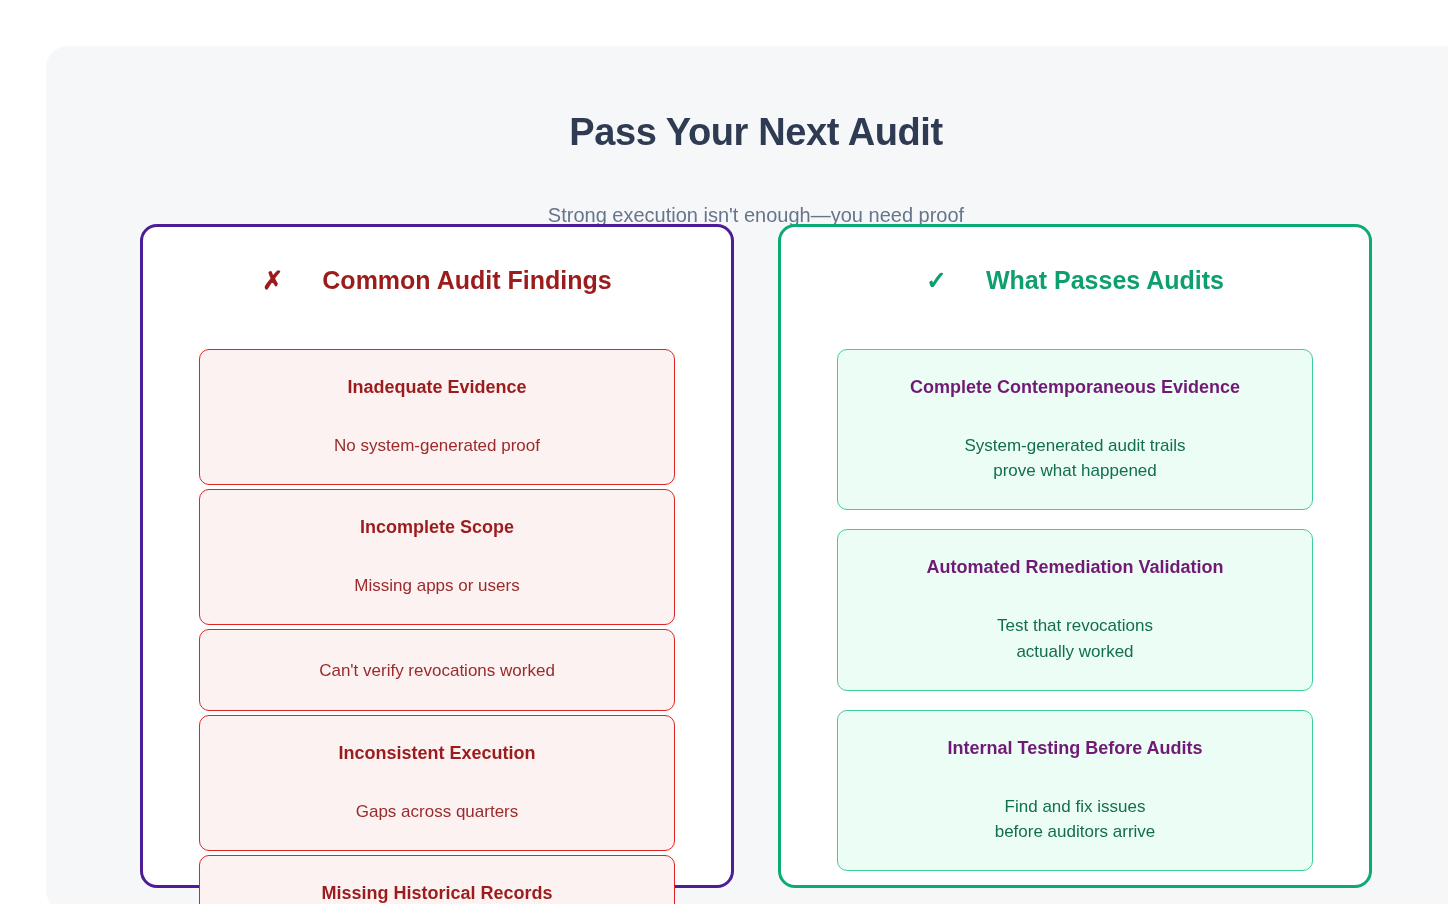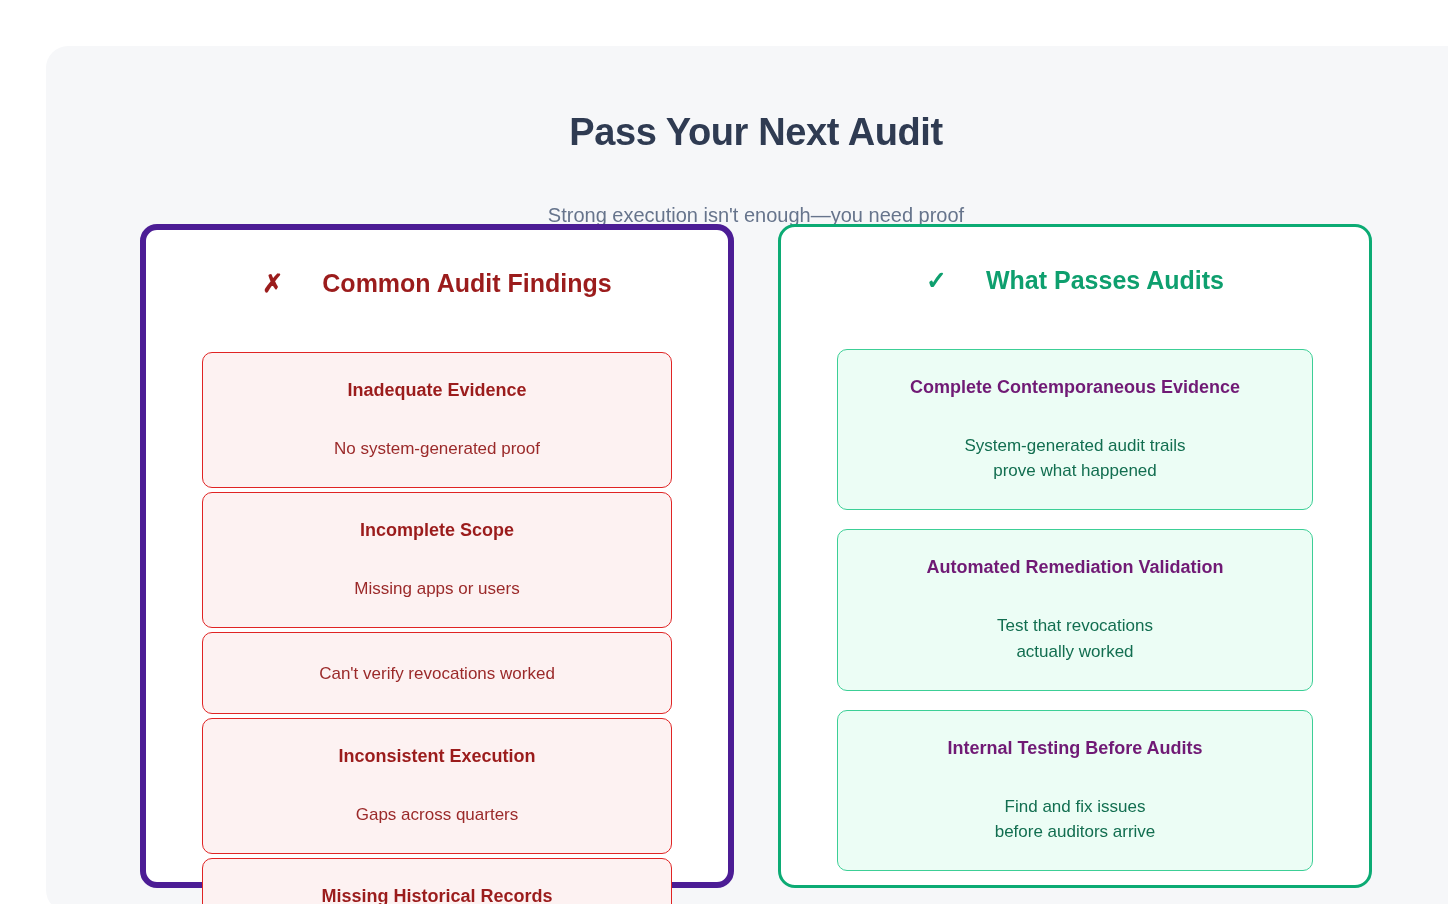--- a/index.html
+++ b/index.html
@@ -78,21 +78,21 @@
 
   .panel {
     width: 594px;
     background: #ffffff;
     border-radius: 17px;
     padding: 22px 40px 26px 40px;
     display: flex;
     flex-direction: column;
   }
 
-  .panel.fail { border: 6px solid #4c1d95; }
+  .panel.fail { border: 3px solid #4c1d95; }
   .panel.pass { border: 3px solid #0cab74; }
 
   .panel-title {
     text-align: center;
     font-size: 25px;
     font-weight: bold;
     line-height: 1.2;
     margin-bottom: 22px;
     white-space: nowrap;
   }

